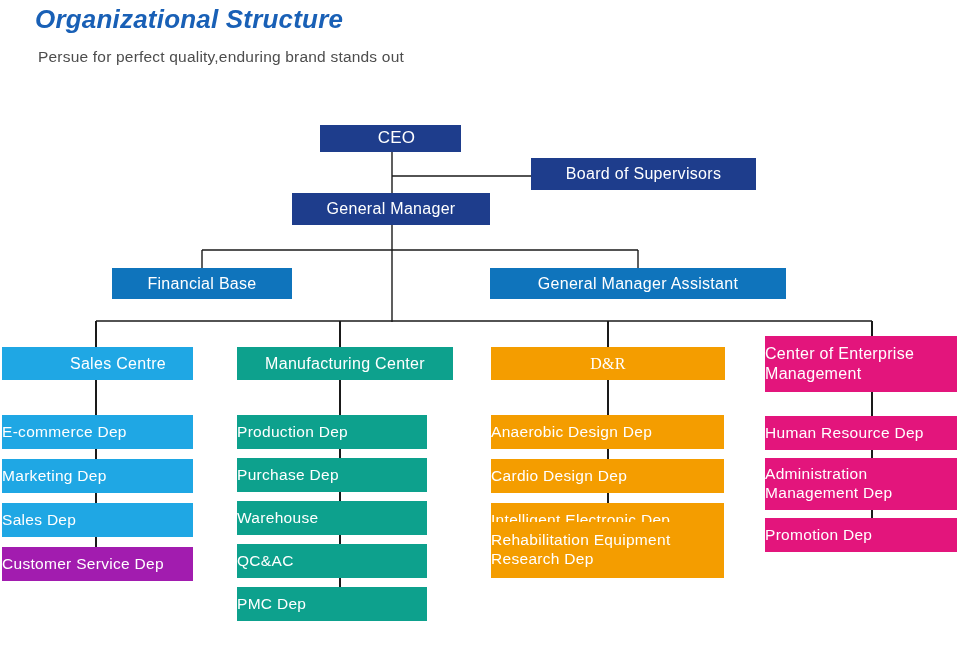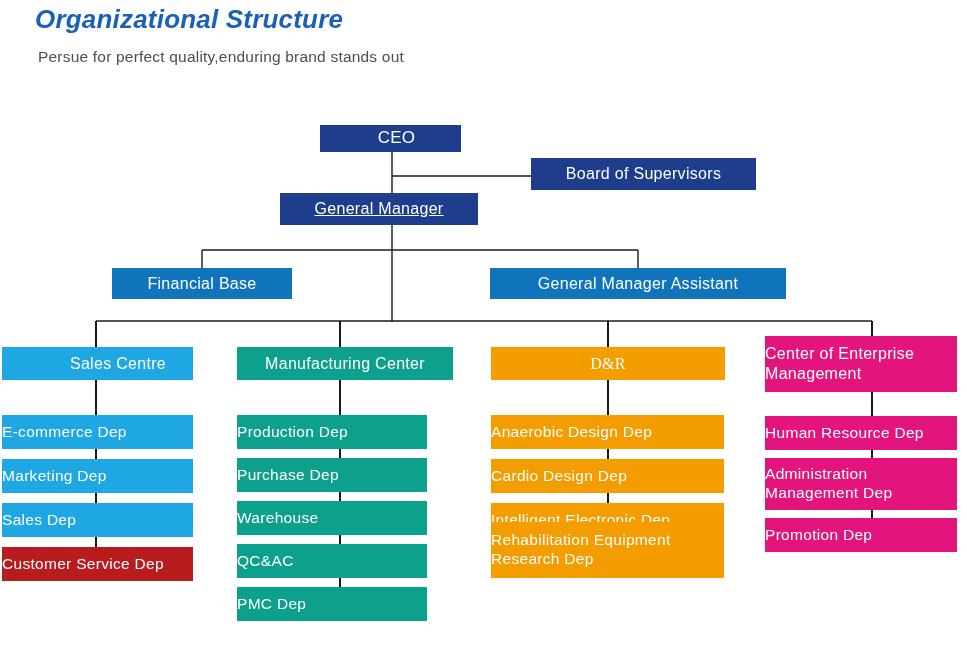--- a/index.html
+++ b/index.html
@@ -44,30 +44,30 @@
     <line x1="638" y1="250" x2="638" y2="269" stroke-width="1.4"></line>
     <line x1="96" y1="321" x2="872" y2="321" stroke-width="1.4"></line>
     <line x1="96" y1="321" x2="96" y2="548" stroke-width="2"></line>
     <line x1="340" y1="321" x2="340" y2="588" stroke-width="2"></line>
     <line x1="608" y1="321" x2="608" y2="551" stroke-width="2"></line>
     <line x1="872" y1="321" x2="872" y2="519" stroke-width="2"></line>
   </svg>
 
   <div class="node center big" style="left: 320px; top: 125px; width: 141px; height: 27px; background-color: rgb(30, 61, 140);">CEO</div>
   <div class="node center hdr" style="left: 531px; top: 158px; width: 225px; height: 32px; background-color: rgb(30, 61, 140);">Board of Supervisors</div>
-  <div class="node center hdr" style="left: 280px; top: 193px; width: 198px; height: 32px; background-color: rgb(30, 61, 140); text-decoration: underline;">General Manager</div>
+  <div class="node center hdr" style="left: 292px; top: 193px; width: 198px; height: 32px; background-color: rgb(30, 61, 140);">General Manager</div>
 
   <div class="node center hdr" style="left: 112px; top: 268px; width: 180px; height: 31px; background-color: rgb(15, 116, 188);">Financial Base</div>
   <div class="node center hdr" style="left: 490px; top: 268px; width: 296px; height: 31px; background-color: rgb(15, 116, 188);">General Manager Assistant</div>
 
   <div class="node center hdr" style="left: 2px; top: 347px; width: 191px; height: 33px; background-color: rgb(31, 167, 228); padding-left: 41px;">Sales Centre</div>
   <div class="node left" style="left: 2px; top: 415px; width: 191px; height: 34px; background-color: rgb(31, 167, 228);">E-commerce Dep</div>
   <div class="node left" style="left: 2px; top: 459px; width: 191px; height: 34px; background-color: rgb(31, 167, 228);">Marketing Dep</div>
   <div class="node left" style="left: 2px; top: 503px; width: 191px; height: 34px; background-color: rgb(31, 167, 228);">Sales Dep</div>
-  <div class="node left" style="left: 2px; top: 547px; width: 191px; height: 34px; background-color: #b91c1c;">Customer Service Dep</div>
+  <div class="node left" style="left: 2px; top: 547px; width: 191px; height: 34px; background-color: #a21caf;">Customer Service Dep</div>
 
   <div class="node center hdr" style="left: 237px; top: 347px; width: 216px; height: 33px; background-color: rgb(13, 161, 141);">Manufacturing Center</div>
   <div class="node left" style="left: 237px; top: 415px; width: 190px; height: 34px; background-color: rgb(13, 161, 141);">Production Dep</div>
   <div class="node left" style="left: 237px; top: 458px; width: 190px; height: 34px; background-color: rgb(13, 161, 141);">Purchase Dep</div>
   <div class="node left" style="left: 237px; top: 501px; width: 190px; height: 34px; background-color: rgb(13, 161, 141);">Warehouse</div>
   <div class="node left" style="left: 237px; top: 544px; width: 190px; height: 34px; background-color: rgb(13, 161, 141);">QC&amp;AC</div>
   <div class="node left" style="left: 237px; top: 587px; width: 190px; height: 34px; background-color: rgb(13, 161, 141);">PMC Dep</div>
 
   <div class="node center hdr" style="left: 491px; top: 347px; width: 234px; height: 33px; background-color: rgb(244, 157, 0); font-family: Liberation Serif, serif;">D&amp;R</div>
   <div class="node left" style="left: 491px; top: 415px; width: 233px; height: 34px; background-color: rgb(244, 157, 0);">Anaerobic Design Dep</div>

